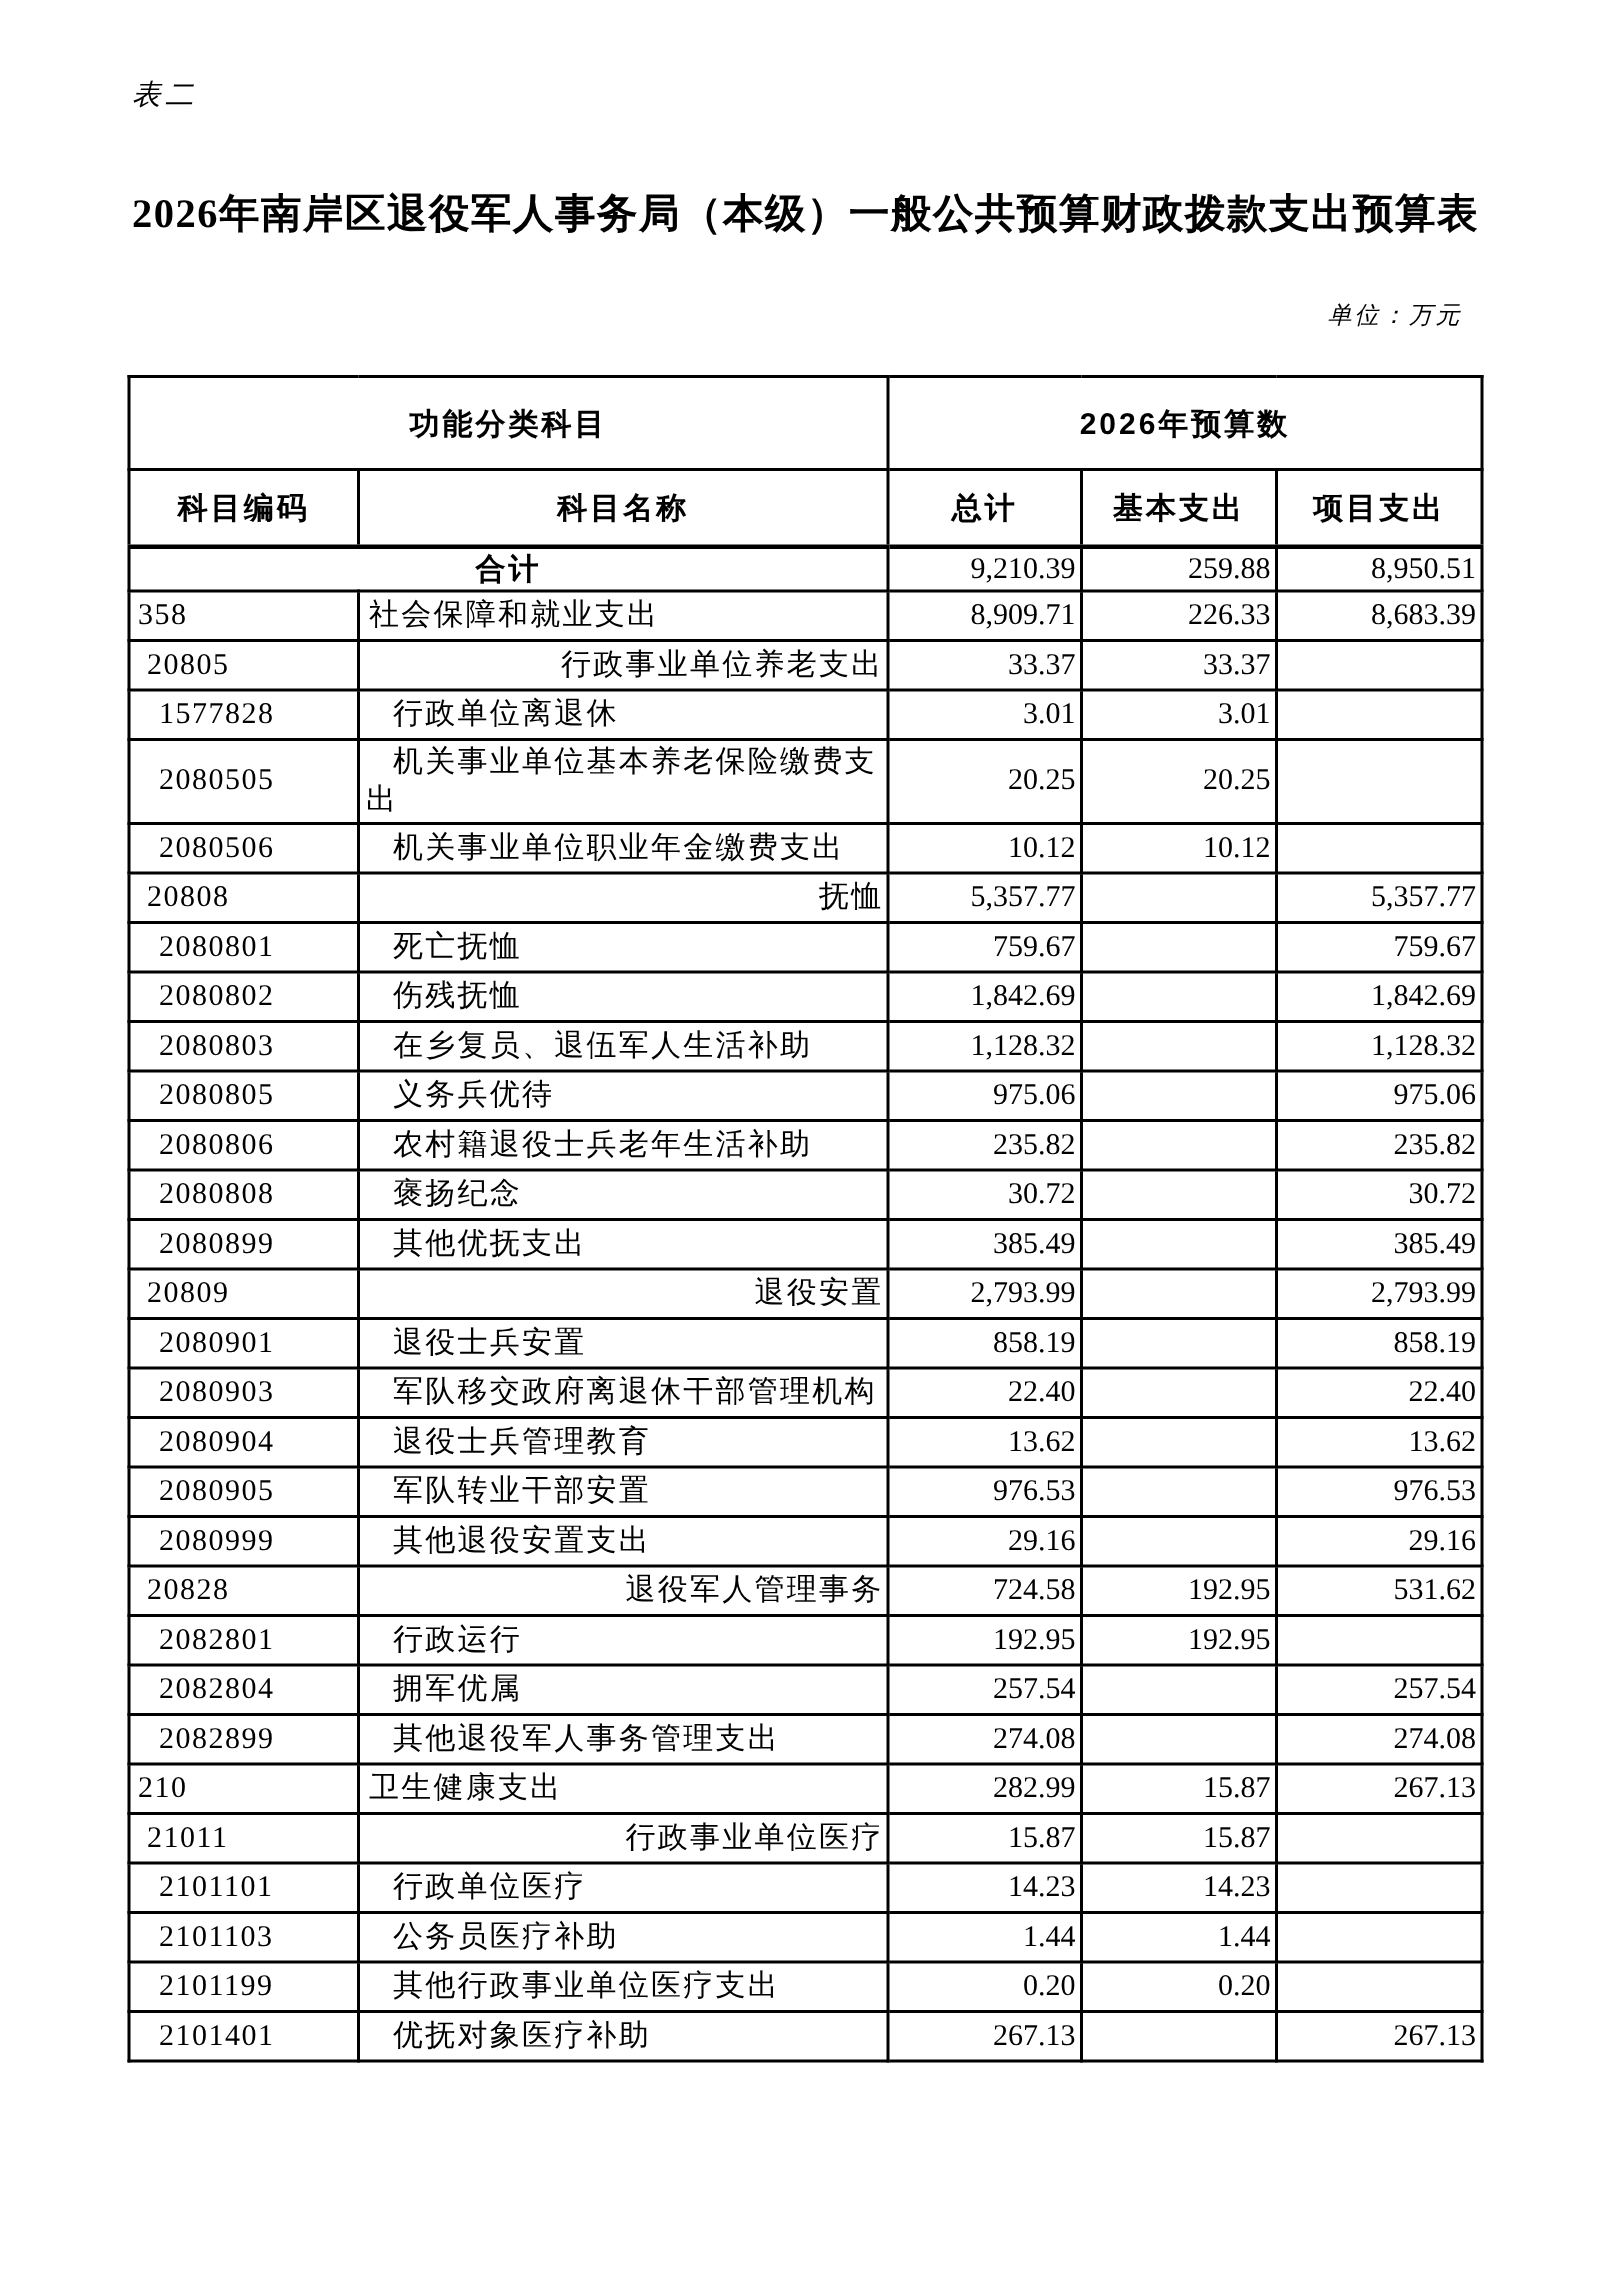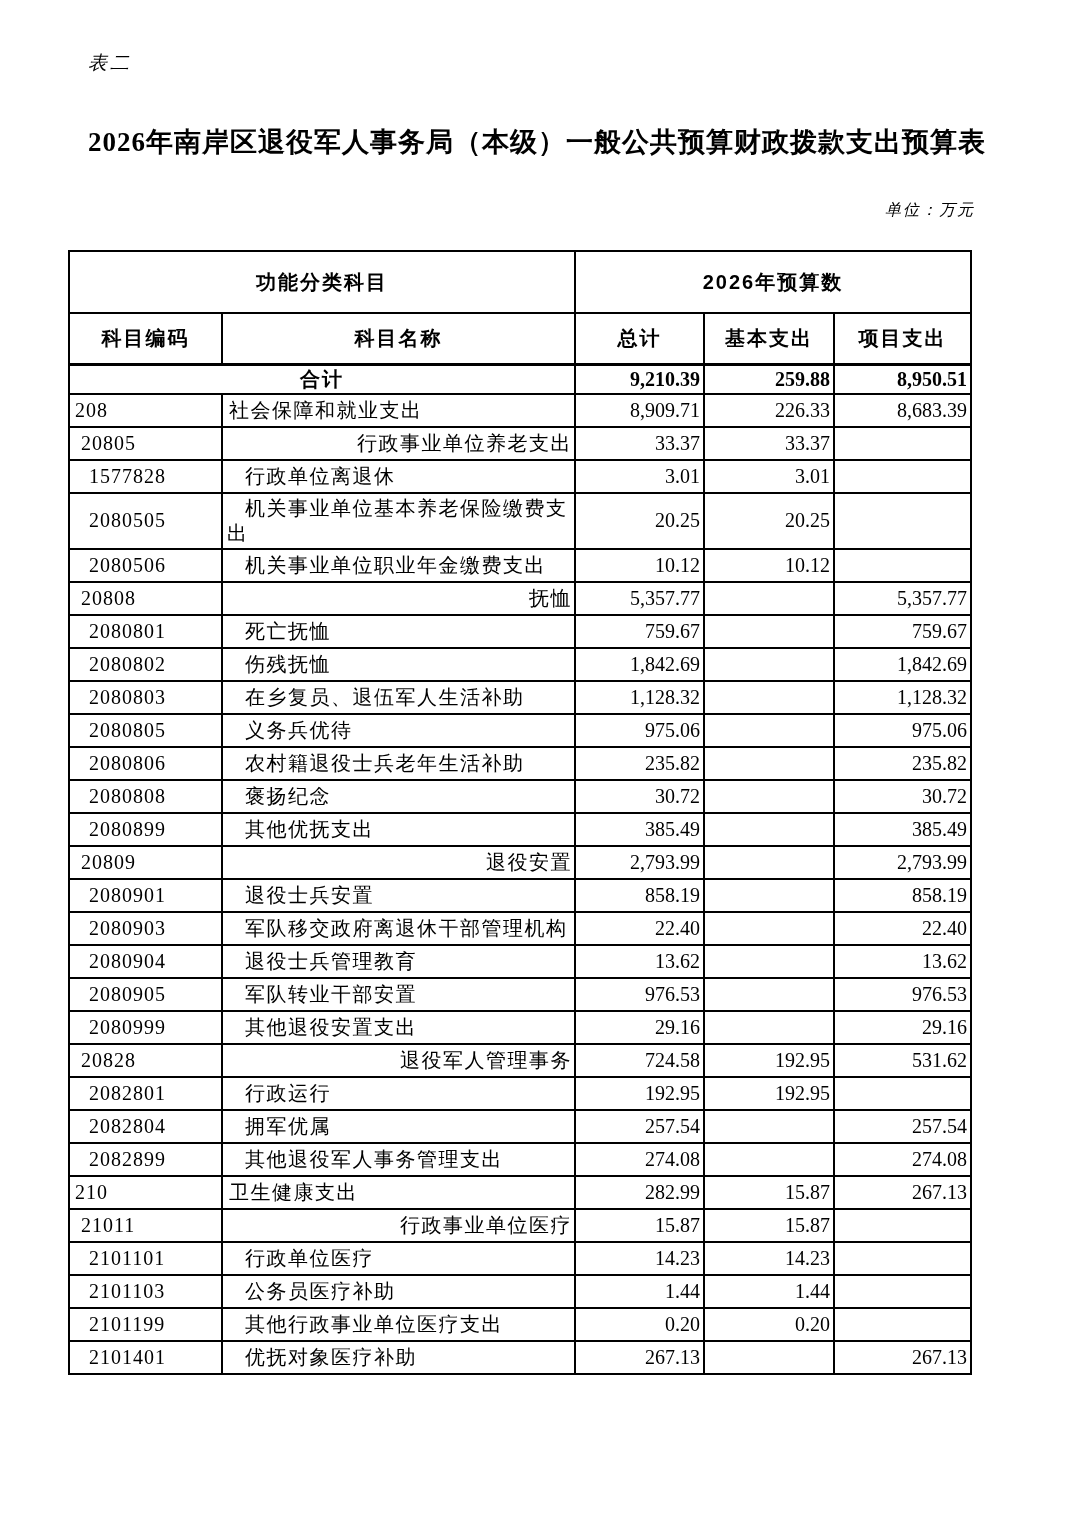--- a/index.html
+++ b/index.html
@@ -37,21 +37,21 @@
     position: absolute;
     right: 99px;
     top: 200px;
     font-family: "Liberation Serif", "DejaVu Serif", serif;
     font-style: italic;
     font-size: 16px;
     letter-spacing: 2px;
   }
   table.budget-table {
     position: absolute;
-    left: 68px;
+    left: 85px;
     top: 250px;
     width: 902px;
     border-collapse: collapse;
     table-layout: fixed;
     padding-left: 32px;
   }
   .budget-table th, .budget-table td {
     border: 2px solid #000000;
     overflow: hidden;
   }
@@ -88,21 +88,21 @@
     padding: 2px 2px 2px 4px;
     word-break: break-all;
     margin-top: 32px;
   }
   .budget-table td.num {
     text-align: right;
     padding-right: 3px;
     letter-spacing: 0;
     font-variant-numeric: lining-nums;
   }
-  .budget-table td.num.bold { font-weight: bold; }
+  .budget-table td.num.bold { font-weight: normal; }
   
   td.code.lv1 { padding-left: 5px; }
   td.code.lv2 { padding-left: 11px; }
   td.code.lv3 { padding-left: 19px; }
   td.name.lv1 { text-indent: 2px; }
   td.name.lv2 { text-indent: 10px; text-align: right; }
   td.name.lv3 { text-indent: 18px; }
 </style>
 </head>
 <body>
@@ -137,21 +137,21 @@
       </tr>
     </thead>
     <tbody id="table-body">
       <tr class="total-row">
         <td colspan="2" class="total-label">合计</td>
         <td class="num bold">9,210.39</td>
         <td class="num bold">259.88</td>
         <td class="num bold">8,950.51</td>
       </tr>
     <tr>
-      <td class="code lv1">208</td>
+      <td class="code lv1">358</td>
       <td class="name lv1">社会保障和就业支出</td>
       <td class="num">8,909.71</td>
       <td class="num">226.33</td>
       <td class="num">8,683.39</td>
     </tr>
         <tr>
       <td class="code lv2">20805</td>
       <td class="name lv2">行政事业单位养老支出</td>
       <td class="num">33.37</td>
       <td class="num">33.37</td>

